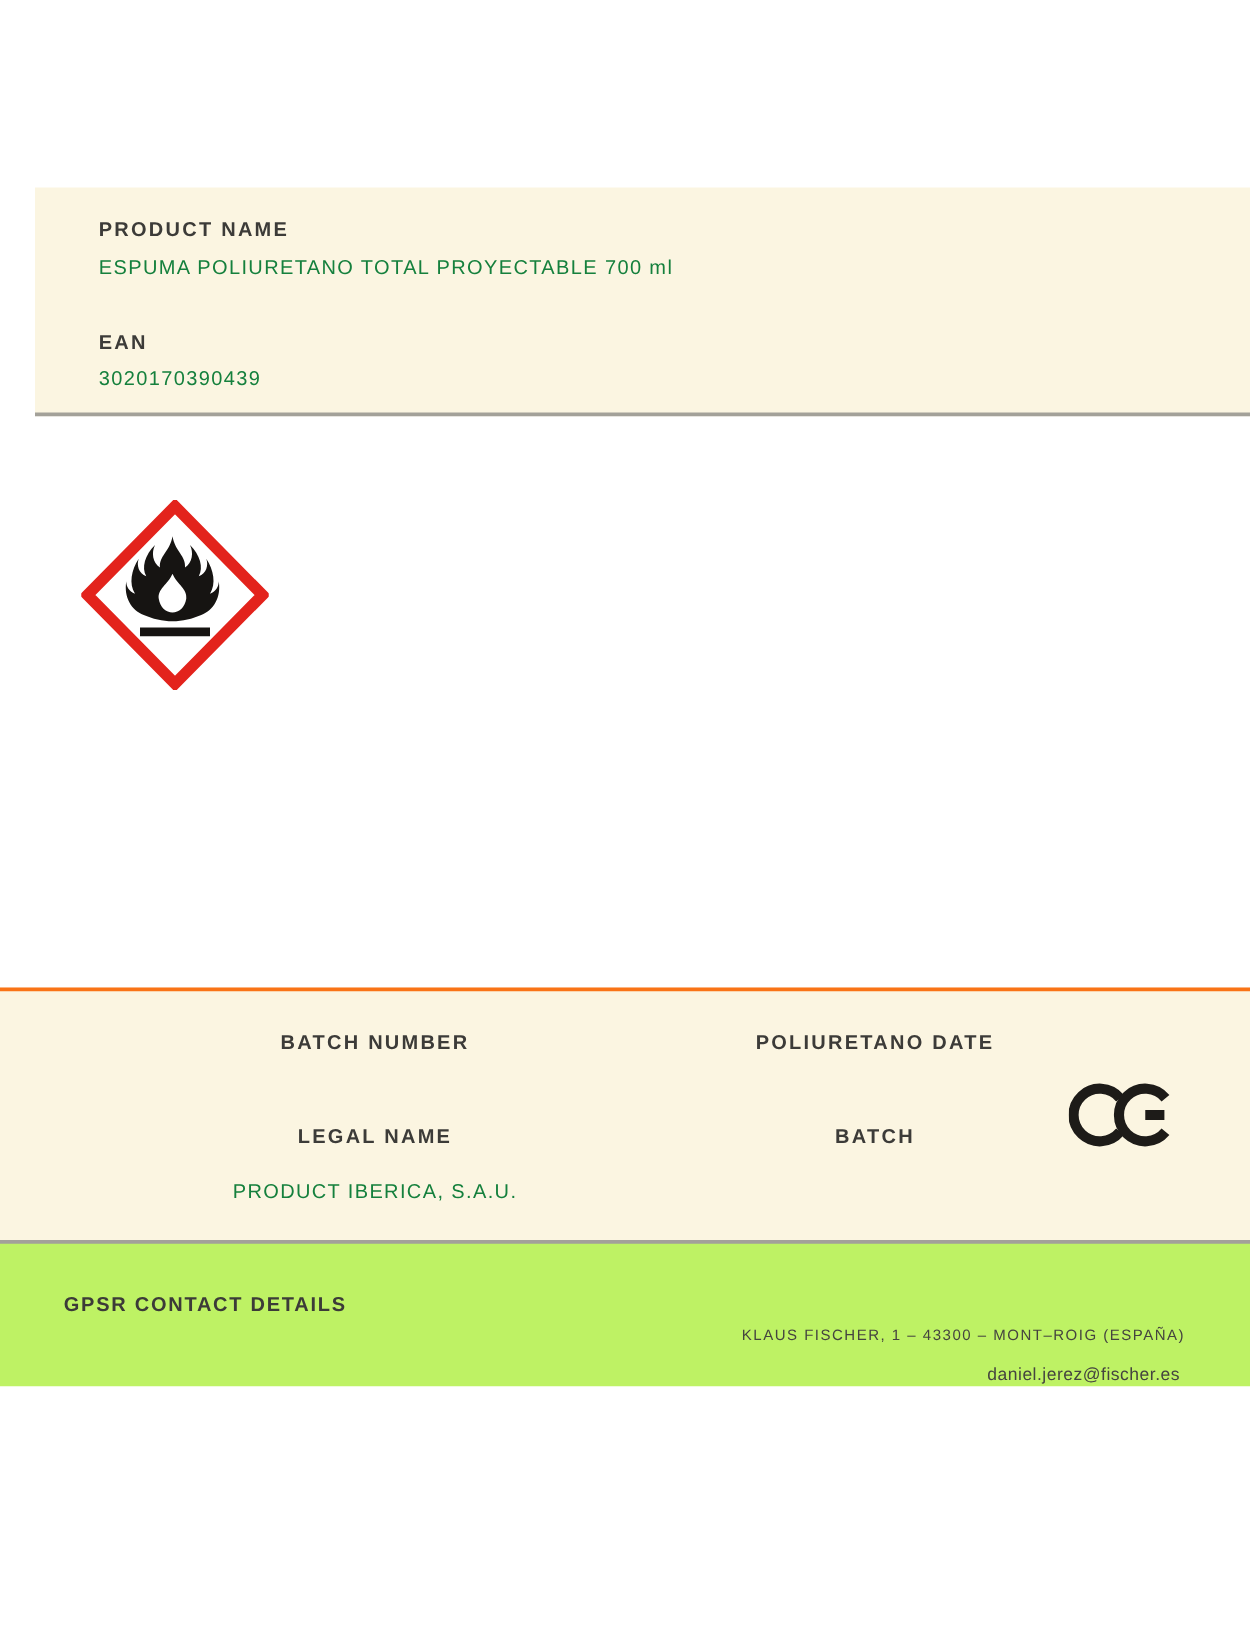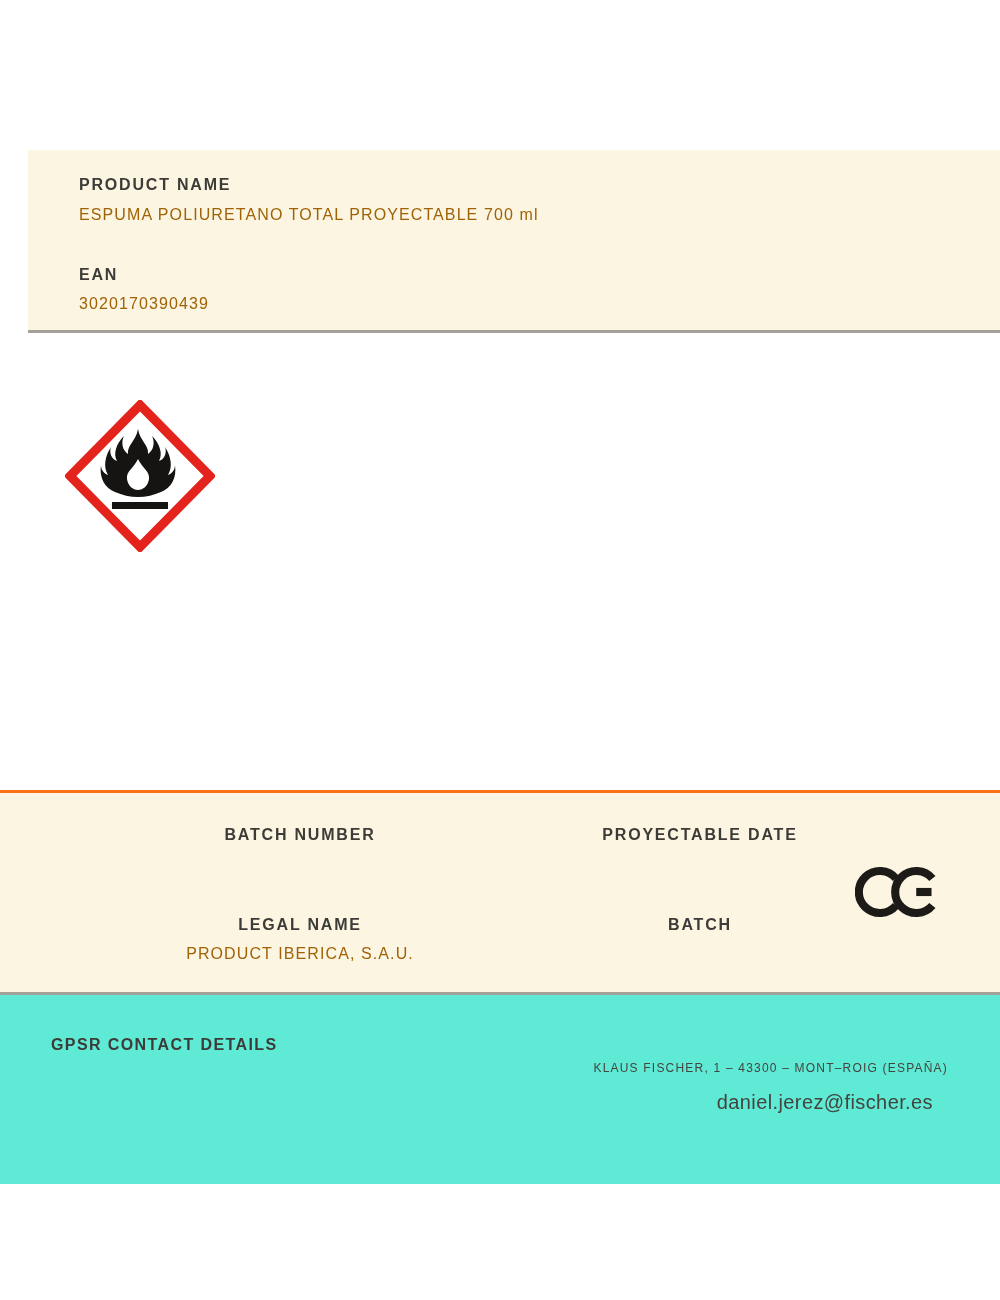--- a/index.html
+++ b/index.html
@@ -28,66 +28,66 @@
     margin-left: 28px;
   }
   .panel-details {
     top: 790px;
     height: 202px;
     background: #fbf5e1;
     border-top: 3px solid #f97316;
   }
   .panel-contact {
     top: 992px;
-    height: 192px;
-    background: #5eead4;
+    height: 117px;
+    background: #bef264;
     border-top: 3px solid #a3a199;
   }
   .abs { position: absolute; }
   .label {
     font-weight: bold;
     font-size: 16px;
     letter-spacing: 1.8px;
     color: #3c3b38;
   }
   .value {
     font-size: 16px;
     letter-spacing: 1.1px;
-    color: #a16207;
+    color: #15803d;
   }
   
   .pp-name-label  { left:51px; top:26px; }
   .pp-name-value  { left:51px; top:56px; }
   .pp-ean-label   { left:51px; top:116px; }
   .pp-ean-value   { left:51px; top:145px; }
   
   .dp-row { position:absolute; left:100px; width:800px; display:flex; }
   .dp-row-1 { top:33px; }
-  .dp-row-2-label { top:123px; }
+  .dp-row-2-label { top:108px; }
   .dp-row-2-value { top:152px; }
   .dp-col { width:400px; text-align:center; }
   
   .pictogram {
     position:absolute;
     left:65px; top:400px;
     width:150px; height:152px;
     background:#ffffff;
   }
   .pictogram svg { display:block; width:100%; height:100%; }
   
   .ce-mark {
     position:absolute;
     left:855px; top:70px;
     width:88px; height:58px;
   }
   .ce-mark svg { display:block; width:100%; height:100%; }
   
   .cp-title   { left:51px; top:41px; letter-spacing:1.4px; }
   .cp-address { right:52px; top:66px; font-size:12px; letter-spacing:1.2px; color:#45443f; }
-  .cp-email   { right:67px; top:96px; font-size:20px; letter-spacing:0.4px; color:#45443f; }
+  .cp-email   { right:56px; top:96px; font-size:14px; letter-spacing:0.4px; color:#45443f; }
 </style>
 </head>
 <body>
 
 <div class="page">
 
   <section class="panel panel-product">
     <div class="abs label pp-name-label">PRODUCT NAME</div>
     <div class="abs value pp-name-value">ESPUMA POLIURETANO TOTAL PROYECTABLE 700 ml</div>
     <div class="abs label pp-ean-label">EAN</div>
@@ -121,21 +121,21 @@
         C83 86 78 90 73 90
         C68 90 63 86 62 79
         C61 71 69 68 73 59 Z"></path>
       <rect x="47" y="102" width="56" height="7" fill="#161412"></rect>
     </svg>
   </div>
 
   <section class="panel panel-details">
     <div class="dp-row dp-row-1">
       <div class="dp-col label">BATCH NUMBER</div>
-      <div class="dp-col label">PROYECTABLE DATE</div>
+      <div class="dp-col label">POLIURETANO DATE</div>
     </div>
     <div class="dp-row dp-row-2-label">
       <div class="dp-col label">LEGAL NAME</div>
       <div class="dp-col label">BATCH</div>
     </div>
     <div class="dp-row dp-row-2-value">
       <div class="dp-col value">PRODUCT IBERICA, S.A.U.</div>
     </div>
 
     <div class="ce-mark">

